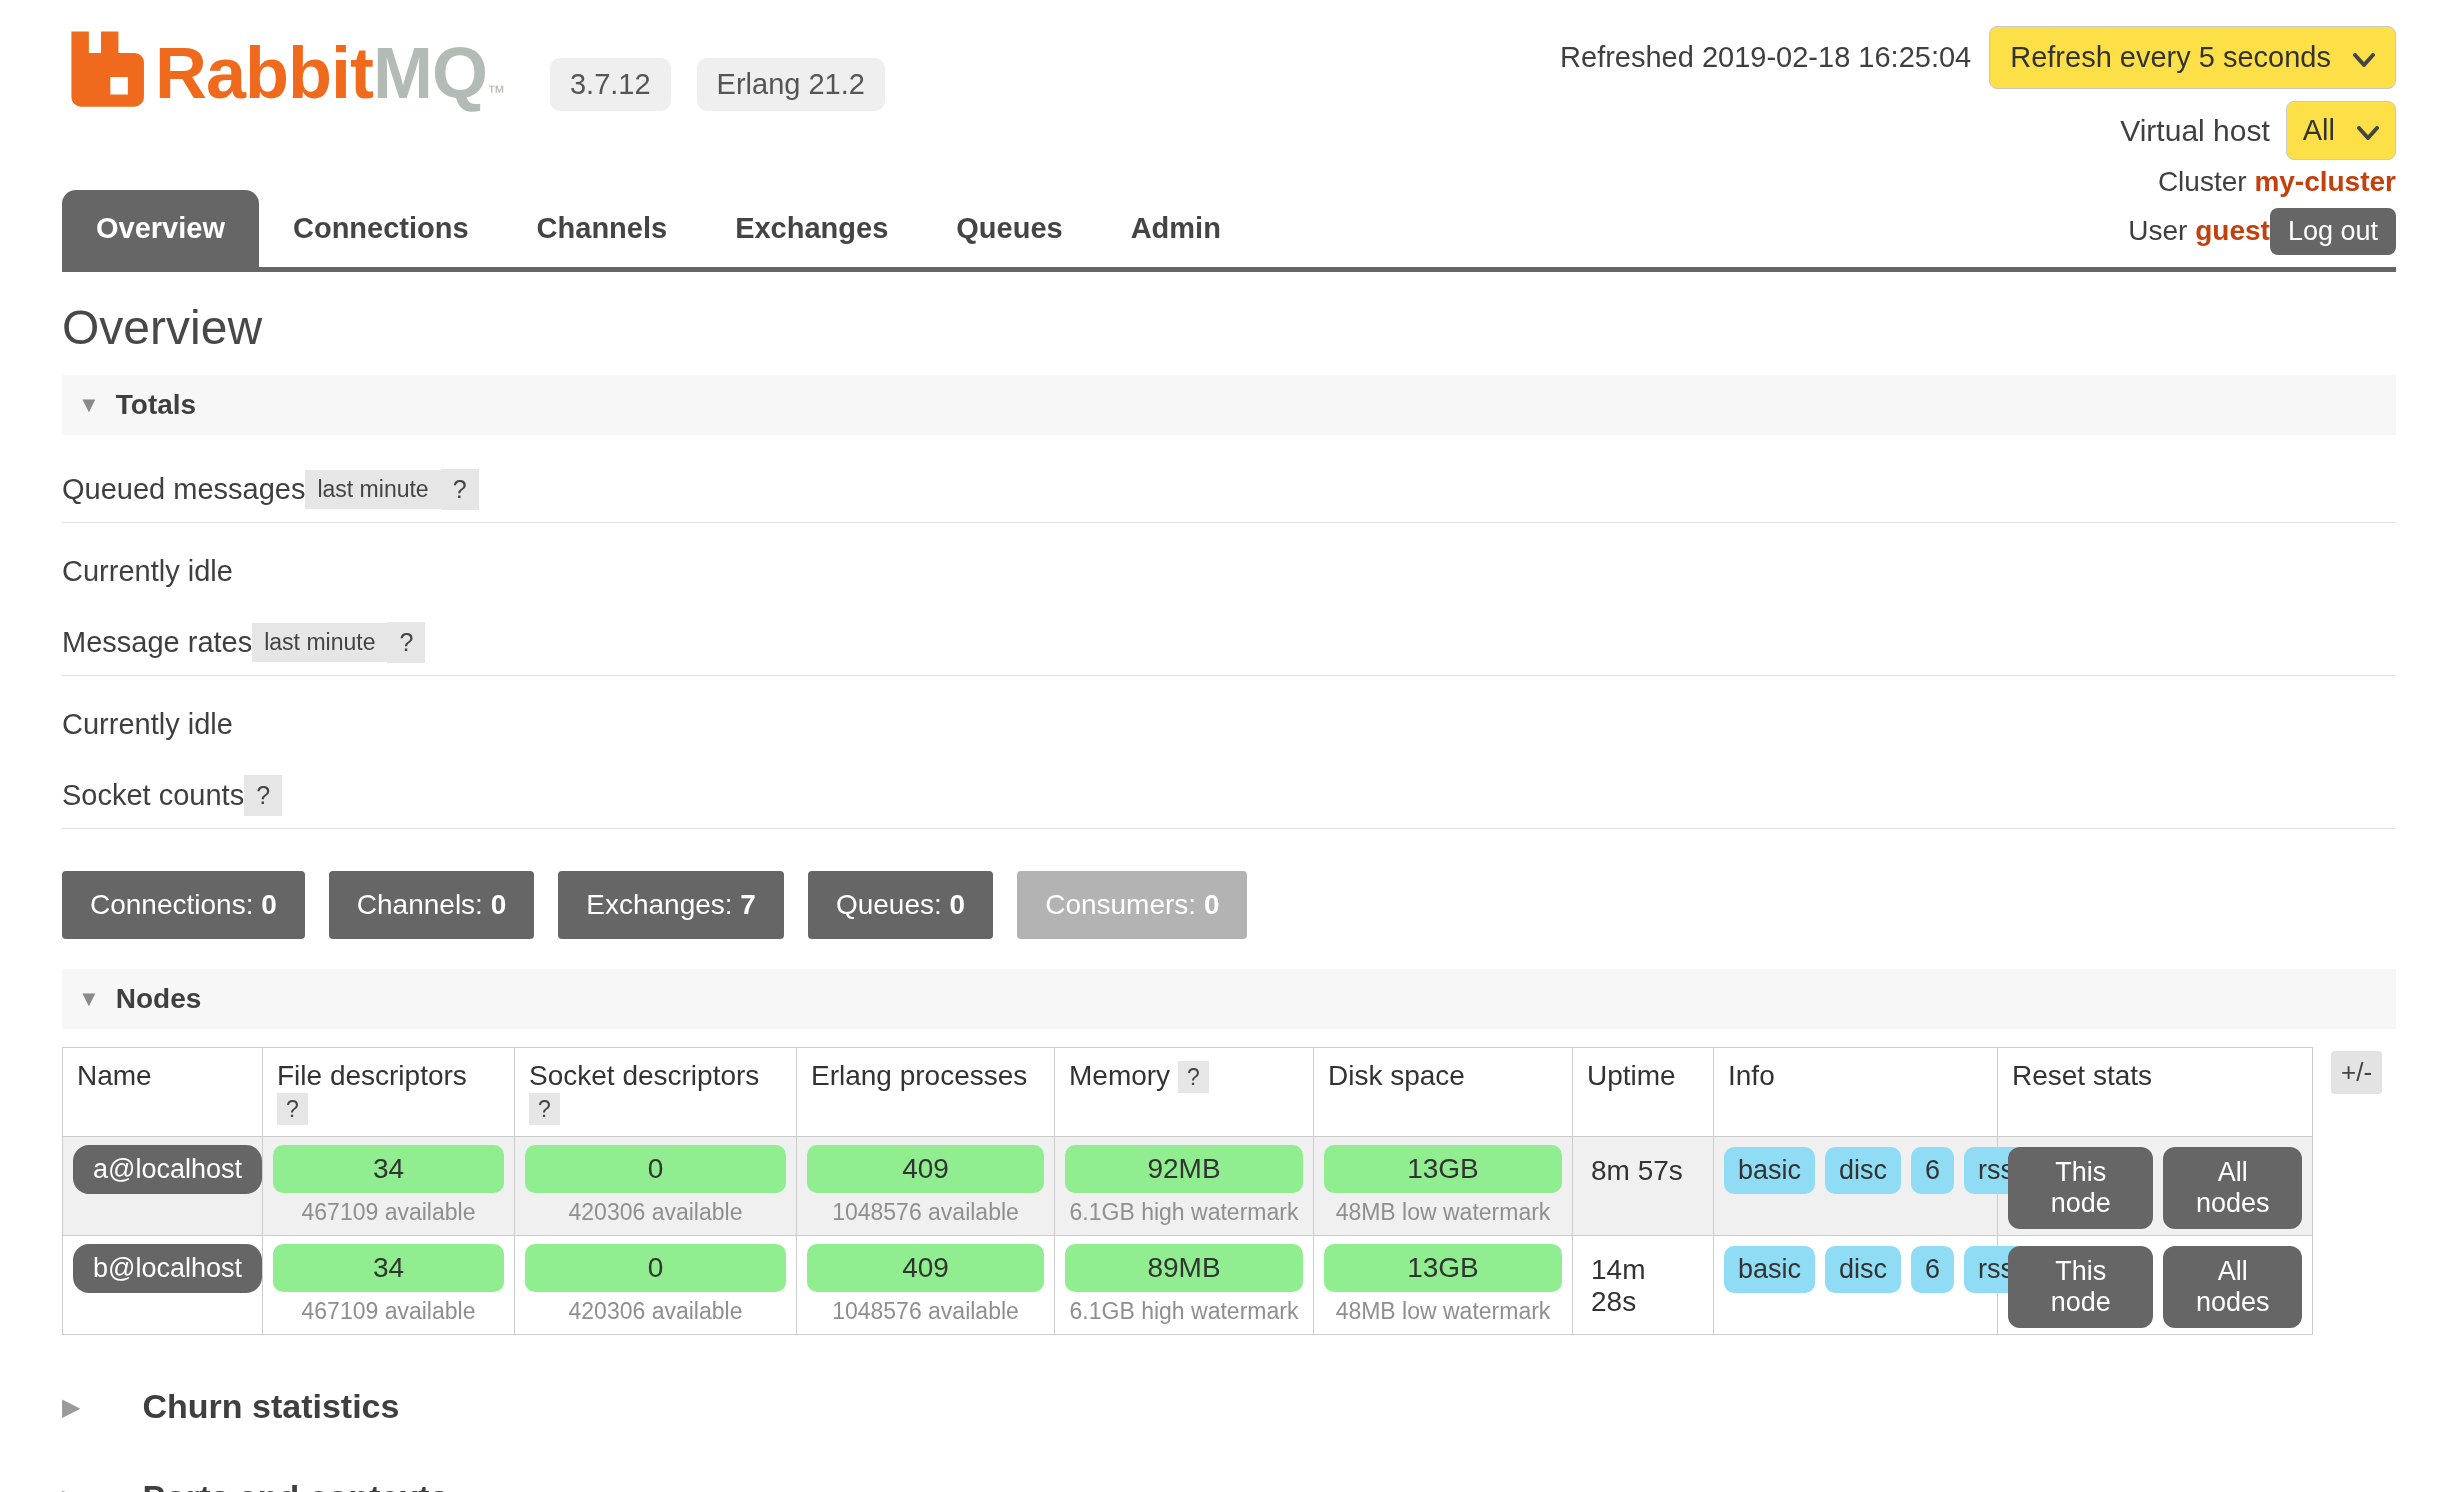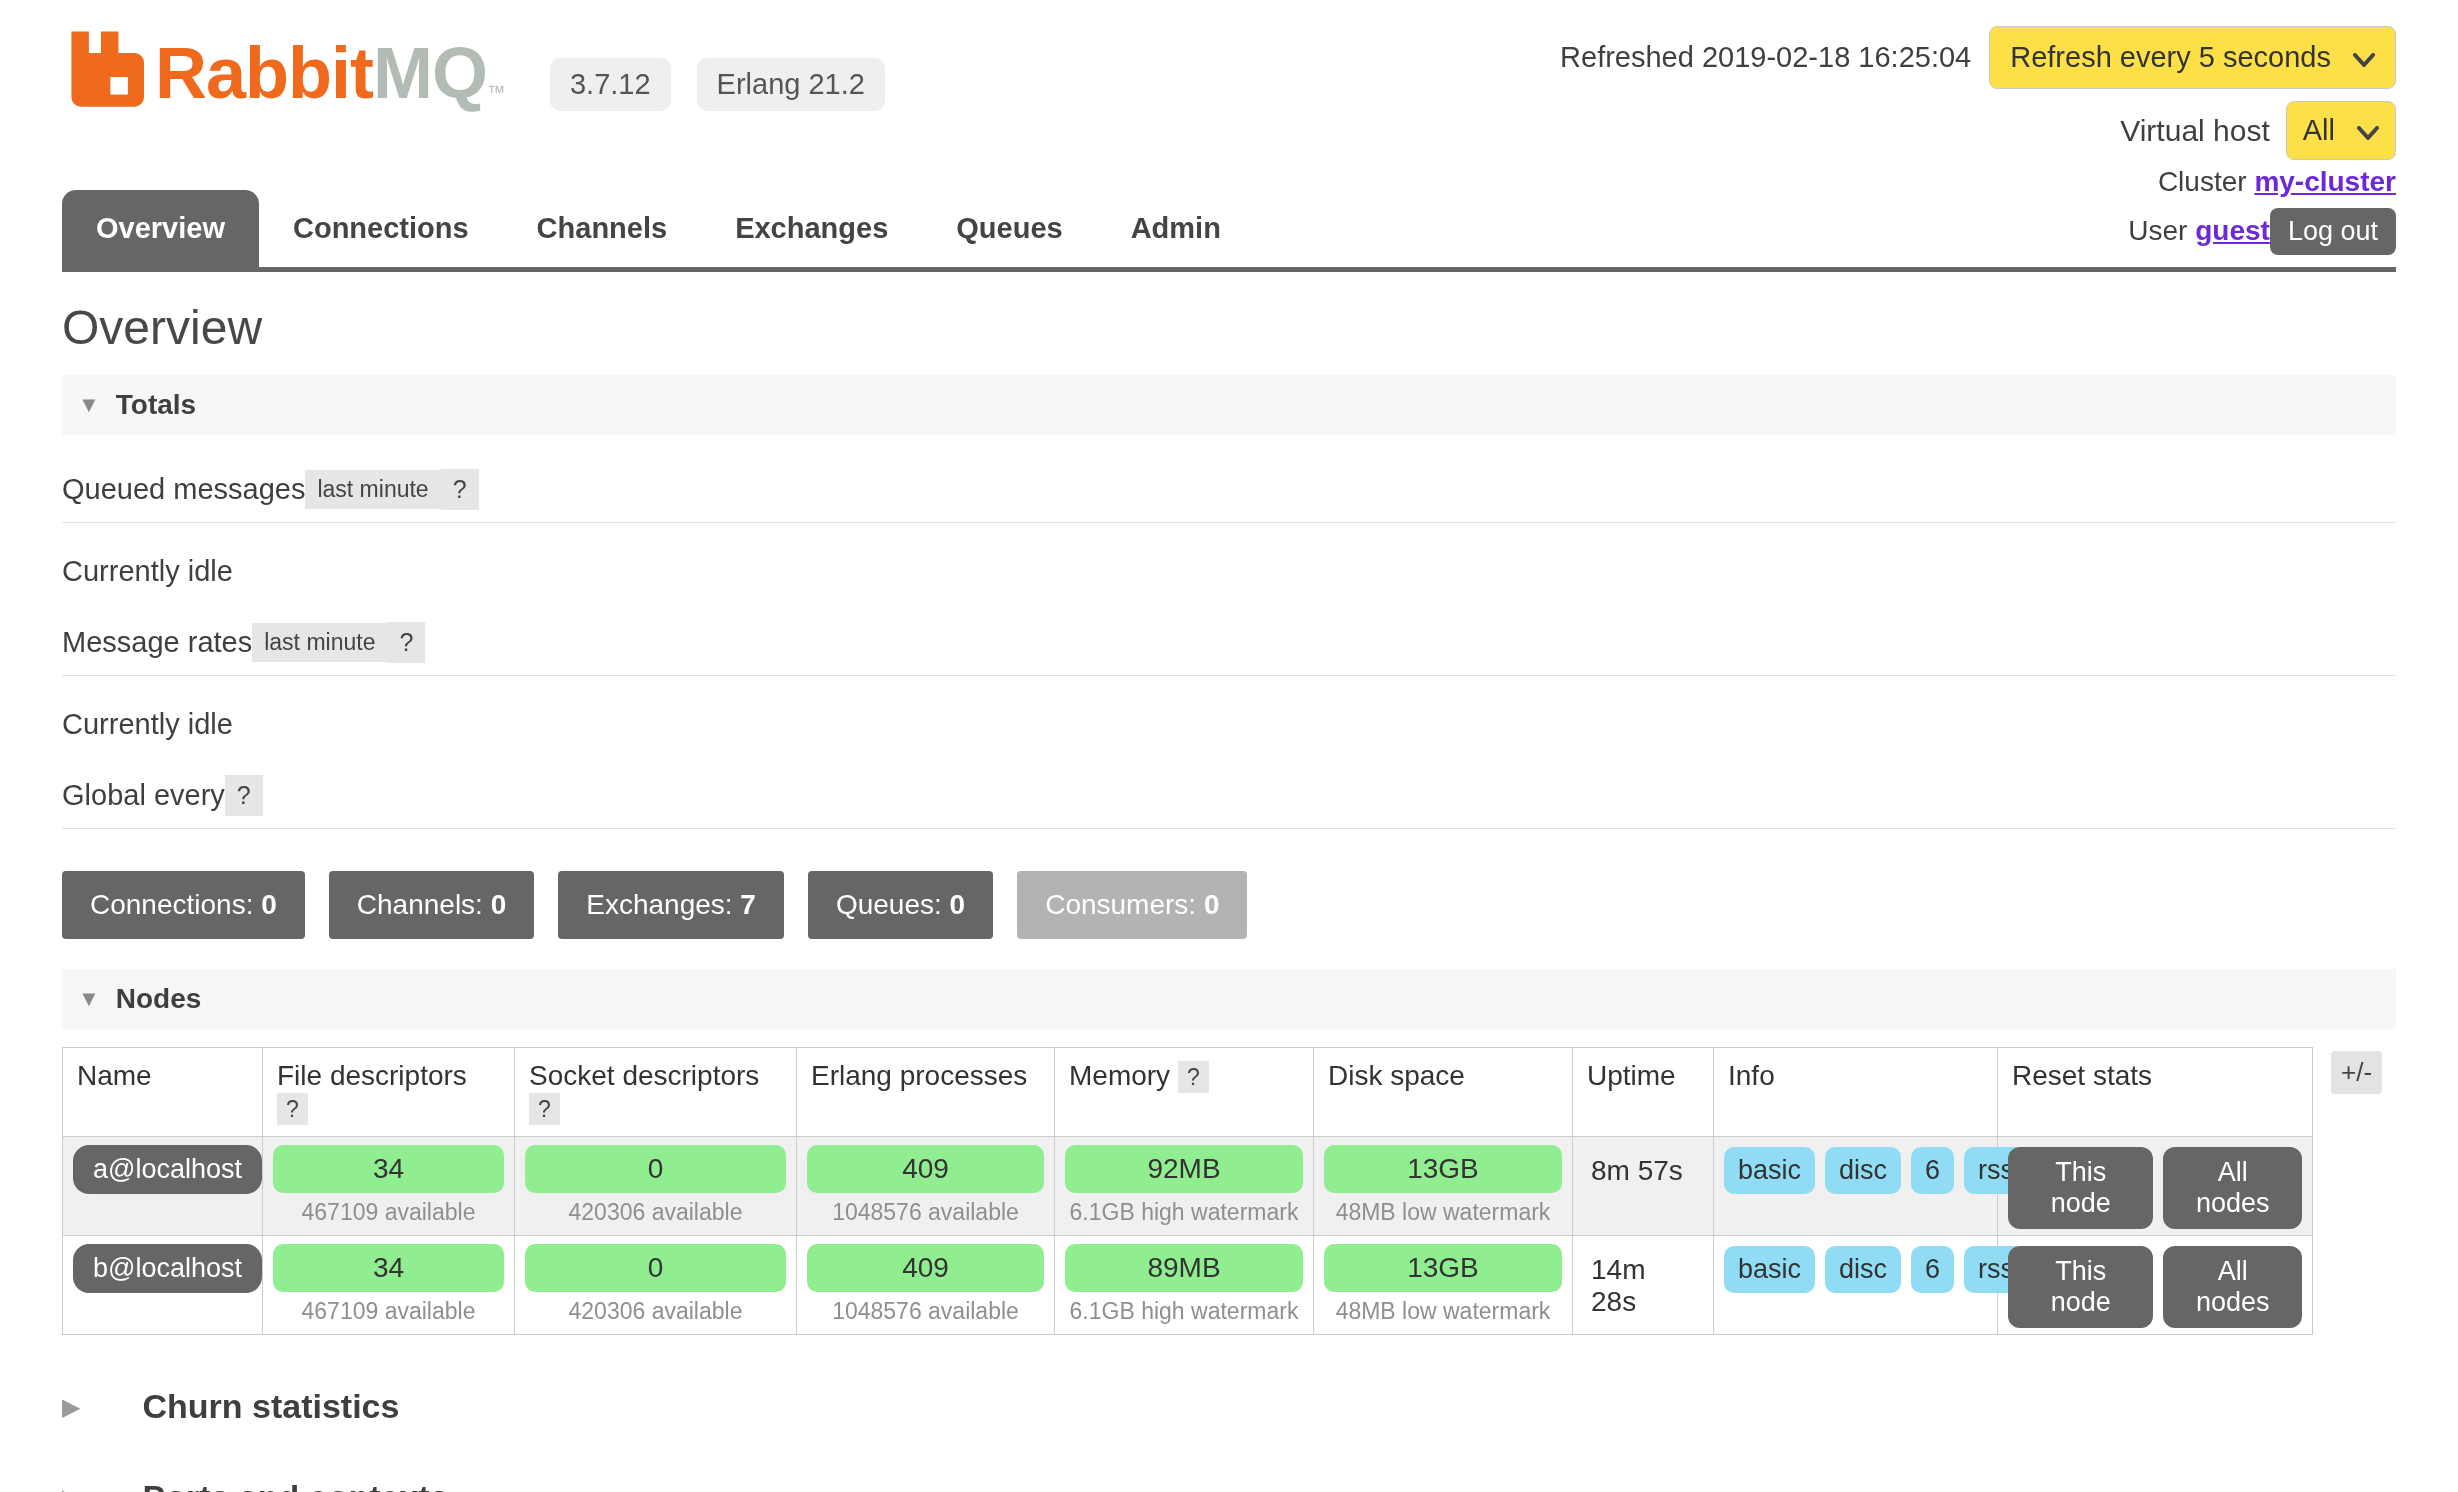--- a/index.html
+++ b/index.html
@@ -22,21 +22,21 @@
   .topright { display:flex; flex-direction:column; align-items:flex-end; gap:12px; }
   .refresh-row { display:flex; align-items:center; gap:18px; }
   .refreshed-text { font-size:29px; color:#3f3f3f; }
   .selectbox { display:flex; align-items:center; gap:22px; background:#fde047;
     border:1px solid #c9c9c9; border-radius:8px; padding:14px 20px; font-size:29px; color:#333; cursor:pointer; }
   .selectbox.small { padding:12px 16px; }
   .chev { width:22px; height:14px; }
   .vh-row { display:flex; align-items:center; gap:16px; }
   .vh-label { font-size:30px; color:#3f3f3f; }
   .cluster-row, .user-row { font-size:28px; color:#3f3f3f; }
-  .cluster-row b, .user-row b { color:#6d28d9;text-decoration:underline; }
+  .cluster-row b, .user-row b { color:#c2410c; }
   .logout-btn { background:#666; color:#fff; border:none; border-radius:8px;
     padding:8px 18px; font-size:27px; cursor:pointer; font-family:inherit; }
 
   
   .navband { display:flex; justify-content:space-between; align-items:flex-end; margin-top:6px; }
   .tabs { display:flex; align-items:flex-end; }
   .tab { font-size:29px; font-weight:bold; color:#444; padding:22px 34px; cursor:pointer;
     border-radius:14px 14px 0 0; }
   .tab.active { background:#666; color:#fff; }
   .navline { border-bottom:5px solid #666; }
@@ -173,21 +173,21 @@
 
   <div class="group-label">
     <span>Message rates</span>
     <span class="badge-gray">last minute</span>
     <span class="help-badge">?</span>
   </div>
   <hr class="thin-rule">
   <div class="idle">Currently idle</div>
 
   <div class="group-label">
-    <span>Global every</span>
+    <span>Socket counts</span>
     <span class="help-badge">?</span>
   </div>
   <hr class="thin-rule">
 
   <div class="counts-row">
     <button class="count-btn"><span>Connections:</span> <b>0</b></button>
     <button class="count-btn"><span>Channels:</span> <b>0</b></button>
     <button class="count-btn"><span>Exchanges:</span> <b>7</b></button>
     <button class="count-btn"><span>Queues:</span> <b>0</b></button>
     <button class="count-btn disabled"><span>Consumers:</span> <b>0</b></button>

